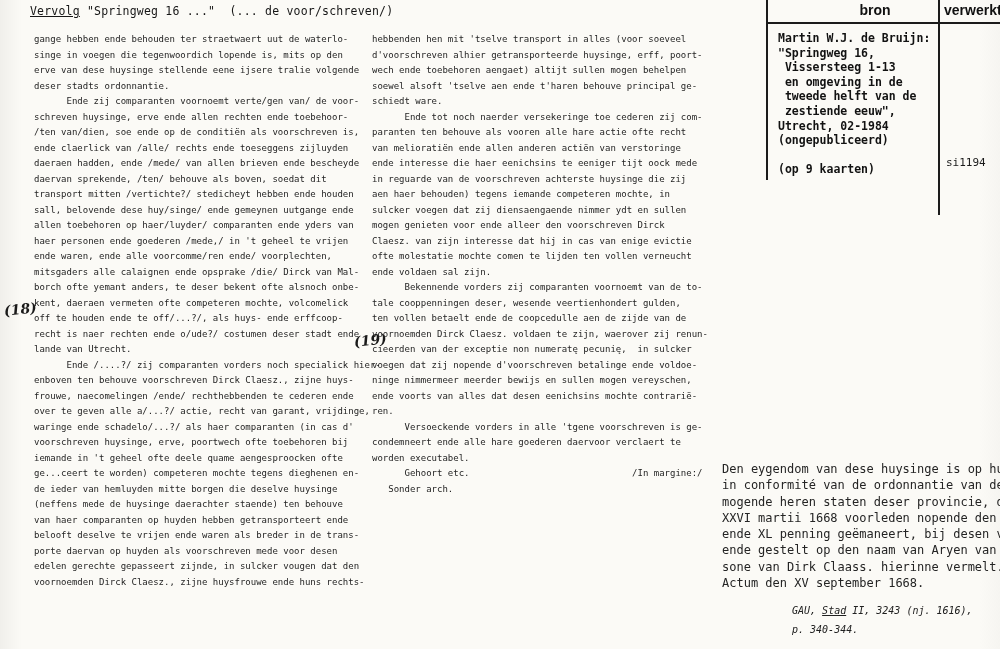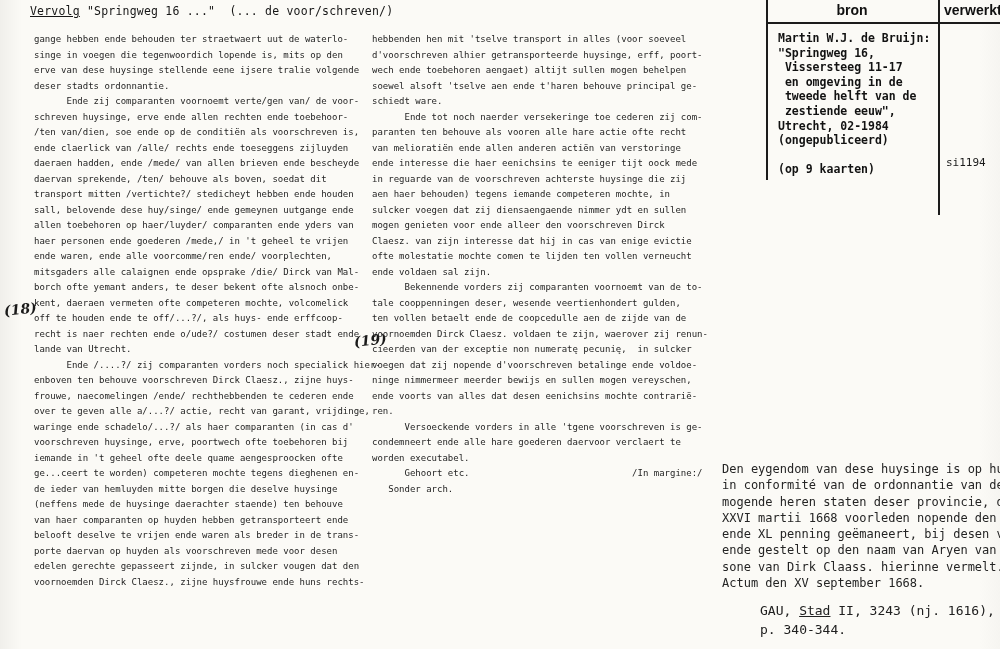--- a/index.html
+++ b/index.html
@@ -16,26 +16,26 @@
   .col-left{left:30px;}
   .col-middle{left:368px;}
   .mark{position:absolute;font-family:"DejaVu Serif",serif;font-style:italic;font-weight:bold;font-size:14px;color:#1a1a1a;transform:rotate(-6deg);}
   .mark-18{left:4px;top:301px;}
   .mark-19{left:354px;top:332px;}
   .vline{position:absolute;width:2px;background:#1b1b1b;}
   .v-left{left:766px;top:0;height:180px;}
   .v-mid{left:938px;top:0;height:215px;}
   .hline{position:absolute;left:766px;top:22px;width:234px;height:2px;background:#1b1b1b;}
   .hdr{position:absolute;top:2px;font-family:"Liberation Sans",sans-serif;font-weight:bold;font-size:14px;color:#101010;}
-  .hdr-bron{left:768px;width:168px;text-align:center;}
+  .hdr-bron{left:768px;width:168px;text-align:center;padding-left:23px;}
   .hdr-verwerkt{left:944px;}
   .bron-text{position:absolute;left:774px;top:27px;font-size:11.5px;line-height:14.6px;font-weight:bold;white-space:pre;color:#121212;}
   .verwerkt-code{position:absolute;left:946px;top:156px;font-size:11px;color:#1a1a1a;}
   .margin-note{position:absolute;left:718px;top:457px;font-size:12px;line-height:16.3px;white-space:pre;color:#242424;}
-  .citation{position:absolute;left:760px;top:601px;font-size:13px;line-height:19px;color:#202020;white-space:pre;}
+  .citation{position:absolute;left:792px;top:601px;font-size:10px;line-height:19px;color:#202020;white-space:pre;font-style:italic;}
 </style>
 </head>
 <body>
 
 <div class="page">
 
   <div class="title"><span class="u">Vervolg</span><span> "Springweg 16 ..."  (... de voor/schreven/)</span></div>
 
   <pre class="col col-left">gange hebben ende behouden ter straetwaert uut de waterlo-
 singe in voegen die tegenwoordich lopende is, mits op den
@@ -110,21 +110,21 @@
 
   <div class="vline v-left"></div>
   <div class="vline v-mid"></div>
   <div class="hline"></div>
 
   <div class="hdr hdr-bron">bron</div>
   <div class="hdr hdr-verwerkt">verwerkt</div>
 
   <pre class="bron-text">Martin W.J. de Bruijn:
 "Springweg 16,
- Vissersteeg 11-17
+ Vissersteeg 1-13
  en omgeving in de
  tweede helft van de
  zestiende eeuw",
 Utrecht, 02-1984
 (ongepubliceerd)
 
 (op 9 kaarten)</pre>
 
   <div class="verwerkt-code">si1194</div>
 

